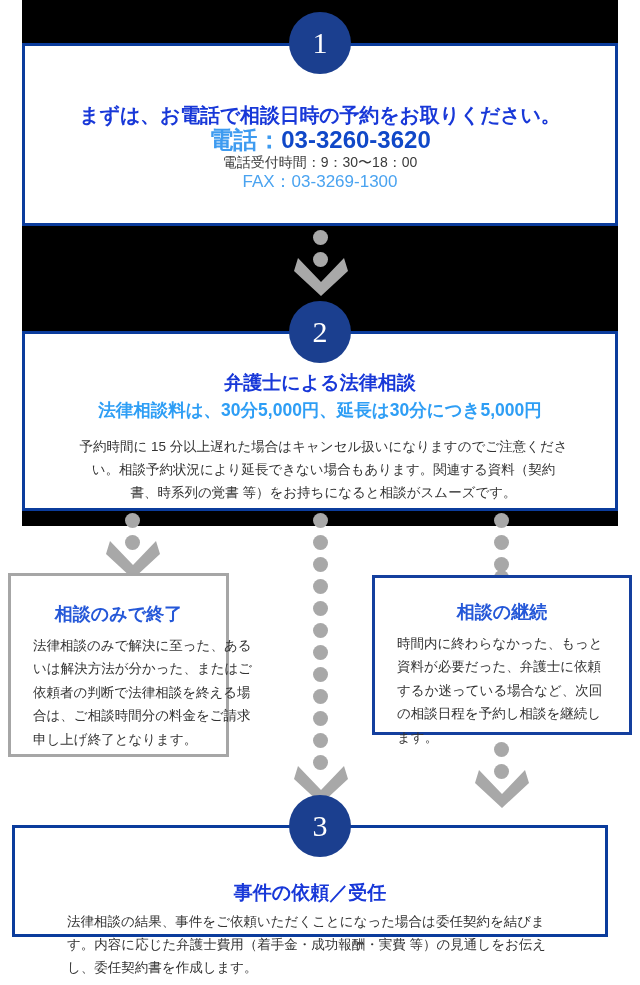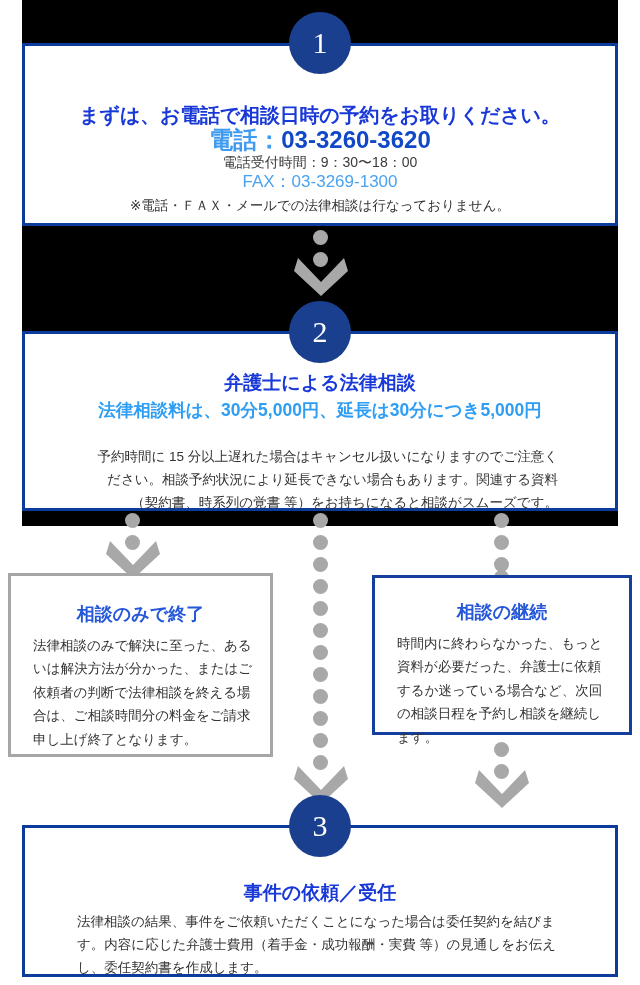--- a/index.html
+++ b/index.html
@@ -92,22 +92,22 @@
     color:#2e9ef5;
     font-weight:bold;
     font-size:17.5px;
     margin:0;
     white-space:nowrap;
   }
   .body-text{
     color:#333333;
     font-size:13.5px;
     line-height:1.72;
-    text-align:right;
-    margin:18px;
+    text-align:center;
+    margin:8px;
   }
   .body-text-c{
     color:#333333;
     font-size:13.5px;
     line-height:1.72;
     text-align:left;
     margin:0;
   }
   .h-side{
     color:#2558d8;
@@ -151,23 +151,20 @@
     <div style="position:absolute;left:0;top:70px;width:100%;">
       <p class="tel-line">
         <span class="tel-label">電話：</span><span class="tel-num">03-3260-3620</span>
       </p>
     </div>
     <div style="position:absolute;left:0;top:104px;width:100%;">
       <p class="sub-line">電話受付時間：9：30〜18：00</p>
     </div>
     <div style="position:absolute;left:0;top:124px;width:100%;">
       <p class="fax-line">FAX：03-3269-1300</p>
-    </div>
-    <div style="position:absolute;left:0;top:151px;width:100%;">
-      <p class="note-line">※電話・ＦＡＸ・メールでの法律相談は行なっておりません。</p>
     </div>
   </div>
   <div class="numcircle" style="left:289px;top:12px;">1</div>
 
   <div class="dot" style="left:313px;top:230px;"></div>
   <div class="dot" style="left:313px;top:252px;"></div>
   <div class="chev" style="left:294px;top:252px;">
     <svg width="54" height="48" viewBox="0 0 54 48">
         <polygon points="4,6 0,19 27,44 54,19 50,6 27,30" fill="#a8a8a8"></polygon>
       </svg>
@@ -210,21 +207,21 @@
     <svg width="54" height="48" viewBox="0 0 54 48">
         <polygon points="4,6 0,19 27,44 54,19 50,6 27,30" fill="#a8a8a8"></polygon>
       </svg>
   </div>
 
   <div class="dot" style="left:494px;top:513px;"></div>
   <div class="dot" style="left:494px;top:535px;"></div>
   <div class="dot" style="left:494px;top:557px;"></div>
   <div class="dot" style="left:494px;top:570px;"></div>
 
-  <div class="sidebox gray" style="left:8px;top:573px;width:265px;height:184px;">
+  <div class="sidebox gray" style="left:8px;top:573px;width:221px;height:184px;">
     <div style="position:absolute;left:0;top:26px;width:100%;">
       <p class="h-side">相談のみで終了</p>
     </div>
     <div style="position:absolute;left:22px;top:58px;width:222px;">
       <p class="side-body">法律相談のみで解決に至った、あるいは解決方法が分かった、またはご依頼者の判断で法律相談を終える場合は、ご相談時間分の料金をご請求申し上げ終了となります。</p>
     </div>
   </div>
 
   <div class="sidebox blue" style="left:372px;top:575px;width:260px;height:160px;">
     <div style="position:absolute;left:0;top:22px;width:100%;">
@@ -236,21 +233,21 @@
   </div>
 
   <div class="dot" style="left:494px;top:742px;"></div>
   <div class="dot" style="left:494px;top:764px;"></div>
   <div class="chev" style="left:475px;top:764px;">
     <svg width="54" height="48" viewBox="0 0 54 48">
         <polygon points="4,6 0,19 27,44 54,19 50,6 27,30" fill="#a8a8a8"></polygon>
       </svg>
   </div>
 
-  <div class="stepbox" style="left:22px;top:825px;width:596px;height:152px;">
+  <div class="stepbox" style="left:12px;top:825px;width:596px;height:112px;">
     <div style="position:absolute;left:0;top:52px;width:100%;">
       <p class="h-step">事件の依頼／受任</p>
     </div>
     <div style="position:absolute;left:52px;top:82px;width:500px;">
       <p class="body-text-c">法律相談の結果、事件をご依頼いただくことになった場合は委任契約を結びます。内容に応じた弁護士費用（着手金・成功報酬・実費 等）の見通しをお伝えし、委任契約書を作成します。</p>
     </div>
   </div>
   <div class="numcircle" style="left:289px;top:795px;">3</div>
 
 </div>

